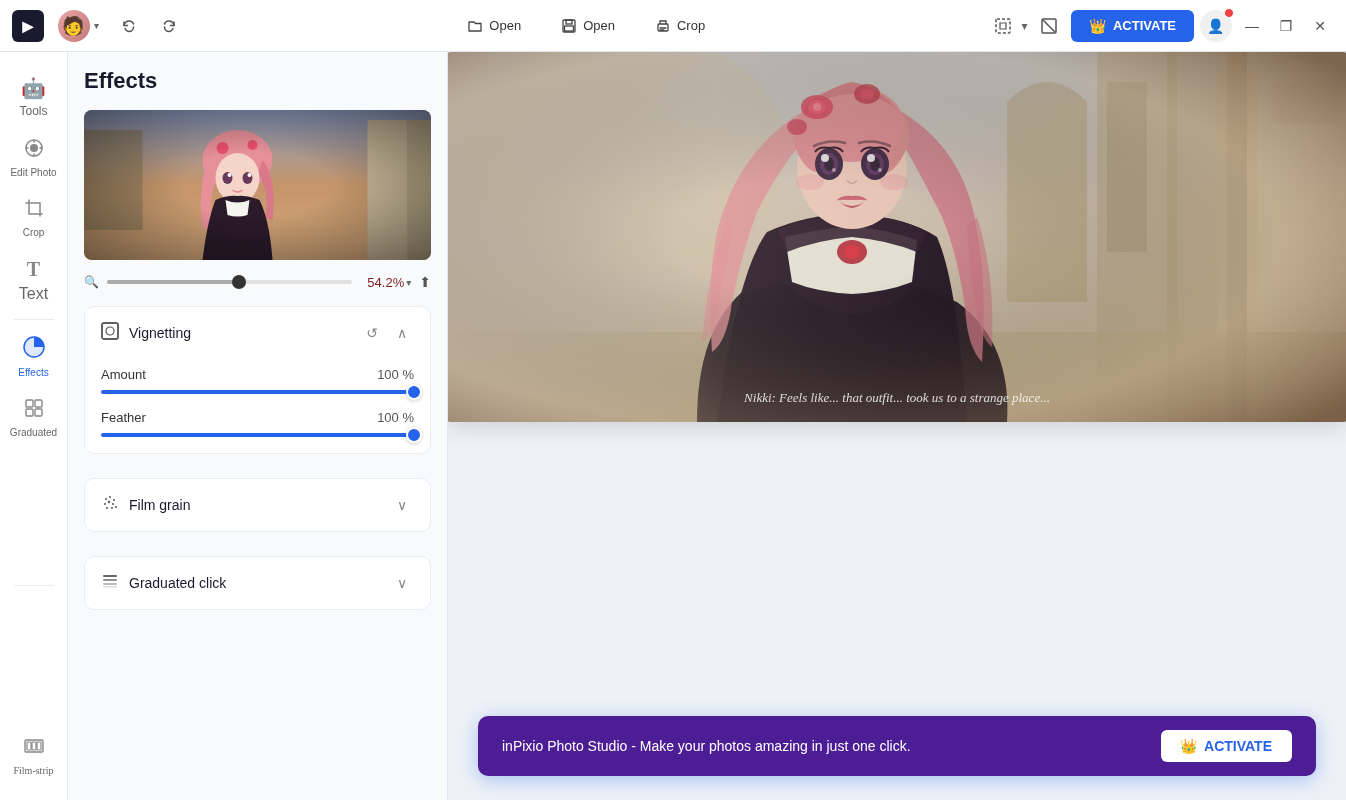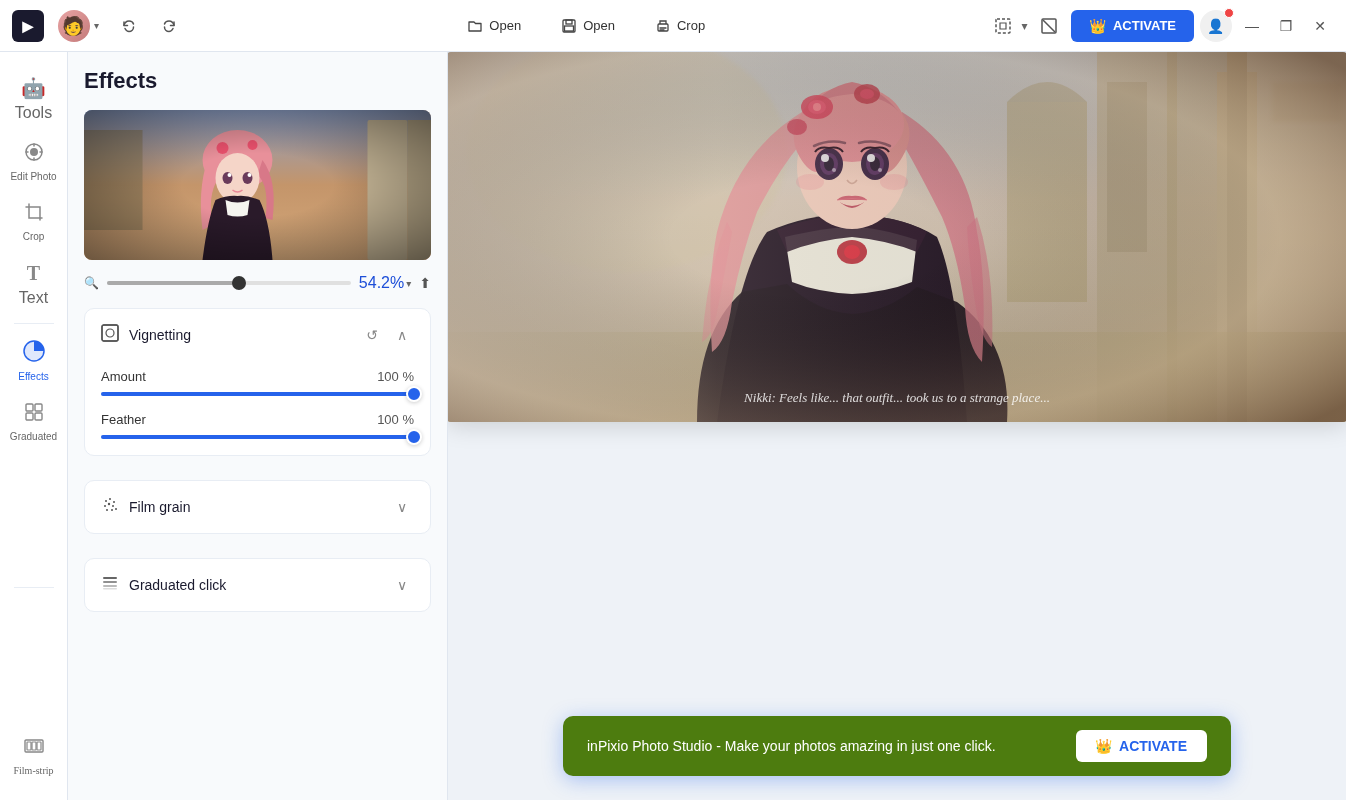--- a/index.html
+++ b/index.html
@@ -144,21 +144,21 @@
     }
     .zoom-slider-fill {
       height: 100%; background: #aaa; border-radius: 2px;
       width: 54%;
     }
     .zoom-slider-thumb {
       width: 14px; height: 14px; background: #333; border-radius: 50%;
       position: absolute; top: -5px; left: calc(54% - 7px); cursor: grab;
     }
     .zoom-value {
-      font-size: 16px; color: #1d4ed8; min-width: 44px; text-align: right;
+      font-size: 13px; color: #7f1d1d; min-width: 44px; text-align: right;
     }
     .zoom-expand { font-size: 14px; color: #555; cursor: pointer; }
 
     
     .effect-card {
       background: #ffffff; border-radius: 10px; border: 1px solid #e8edf4;
       margin-bottom: 24px; overflow: hidden;
     }
     .effect-card-header {
       display: flex; align-items: center; padding: 14px 16px;
@@ -206,23 +206,23 @@
 
     .canvas-image {
       width: 900px; height: 370px; border-radius: 4px; overflow: hidden;
       box-shadow: 0 4px 24px rgba(0,0,0,0.15);
       position: relative;
     }
 
     
     .activate-bar {
       position: absolute; bottom: 24px; left: 50%; transform: translateX(-50%);
-      background: #4d7c0f; border-radius: 10px; padding: 14px 24px;
+      background: #4c1d95; border-radius: 10px; padding: 14px 24px;
       display: flex; align-items: center; gap: 24px;
-      width: 668px; box-shadow: 0 4px 20px rgba(37,99,235,0.35);
+      width: 838px; box-shadow: 0 4px 20px rgba(37,99,235,0.35);
     }
     .activate-bar-text {
       flex: 1; color: white; font-size: 14px; font-weight: 500;
     }
     .activate-bar-btn {
       background: white; color: #2563eb; border: none; border-radius: 6px;
       padding: 8px 20px; font-size: 14px; font-weight: 600; cursor: pointer;
       display: flex; align-items: center; gap: 6px;
     }
 
@@ -316,21 +316,21 @@
     <button class="window-ctrl-btn">❐</button>
     <button class="window-ctrl-btn close">✕</button>
   </div>
 </div>
 
 <div class="main-layout">
 
   <div class="icon-sidebar">
     <div class="sidebar-icon-item">
       <span class="icon-symbol">🤖</span>
-      <span style="font-size:16px;">Tools</span>
+      <span style="font-size:12px;">Tools</span>
     </div>
     <div class="sidebar-icon-item">
       <span class="icon-symbol" style="font-size:18px;">
         <svg width="20" height="20" viewBox="0 0 20 20" fill="none">
           <circle cx="10" cy="10" r="4" fill="#888"></circle>
           <circle cx="10" cy="10" r="8" stroke="#888" stroke-width="1.5" fill="none"></circle>
           <path d="M10 2v2M10 16v2M2 10h2M16 10h2" stroke="#888" stroke-width="1.5" stroke-linecap="round"></path>
         </svg>
       </span>
       <span style="font-size:10px;">Edit Photo</span>

